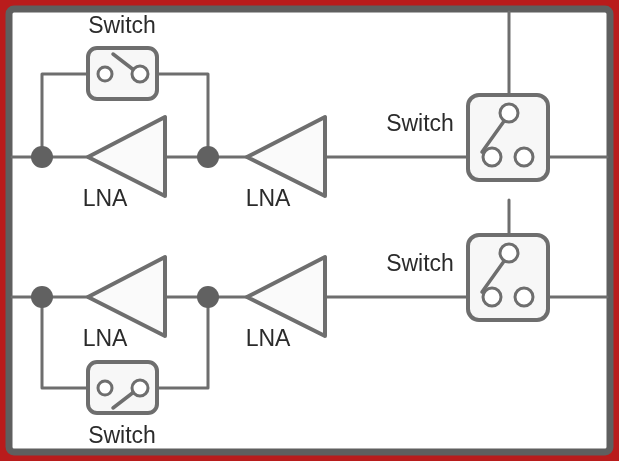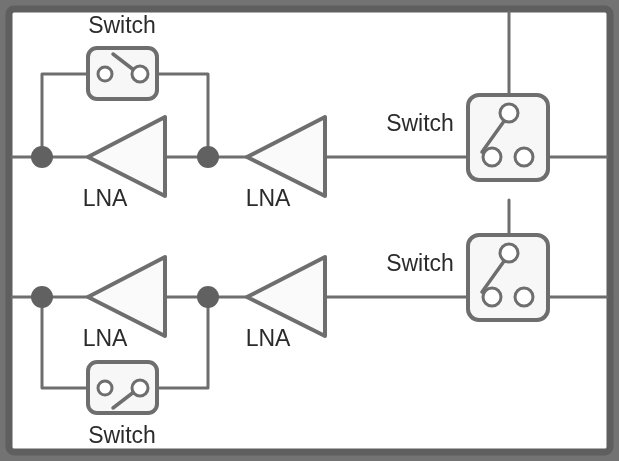--- a/index.html
+++ b/index.html
@@ -7,21 +7,21 @@
     padding: 0;
     background: #ffffff;
   }
   body {
     font-family: "Liberation Sans", sans-serif;
   }
   #canvas {
     position: relative;
     width: 619px;
     height: 461px;
-    background: #737373;
+    background: #b91c1c;
     overflow: hidden;
   }
   svg#diagram {
     display: block;
     width: 619px;
     height: 461px;
   }
   .frame {
     fill: #ffffff;
     stroke: #5f5f5f;

